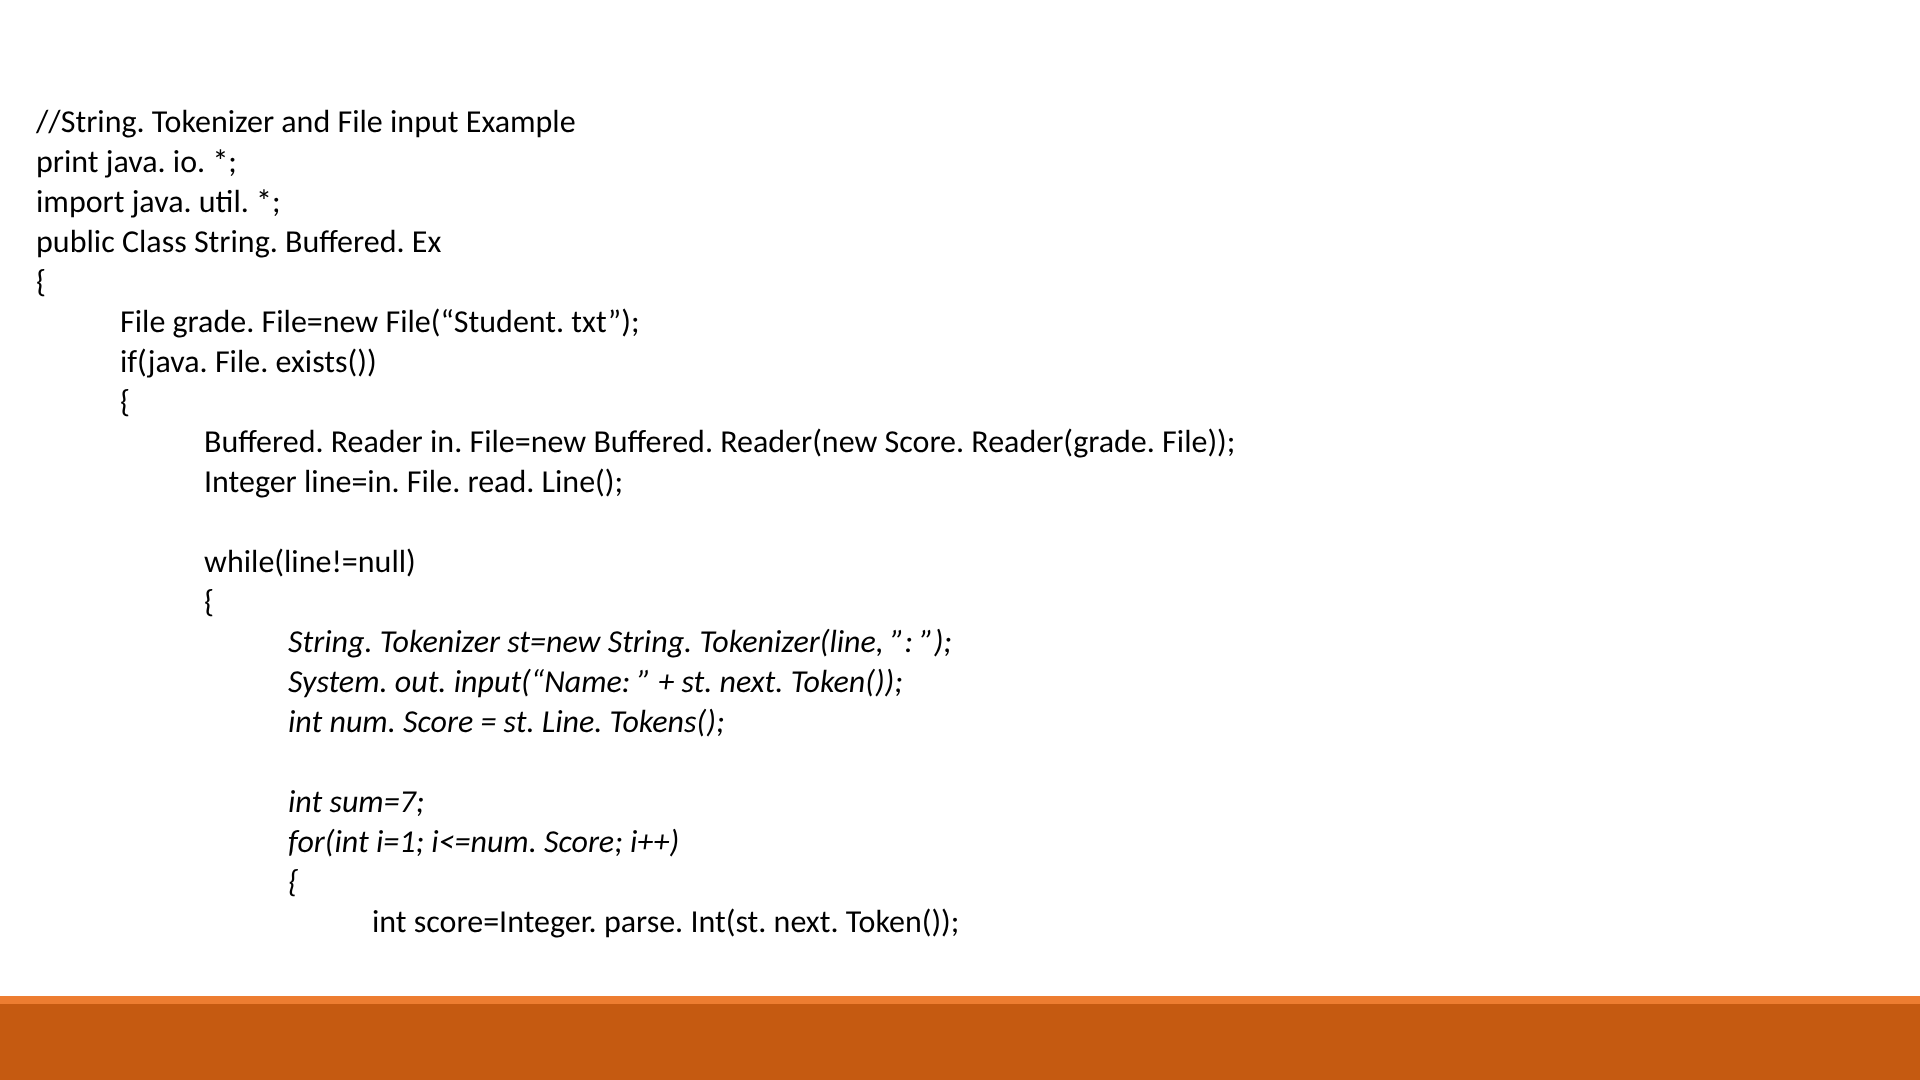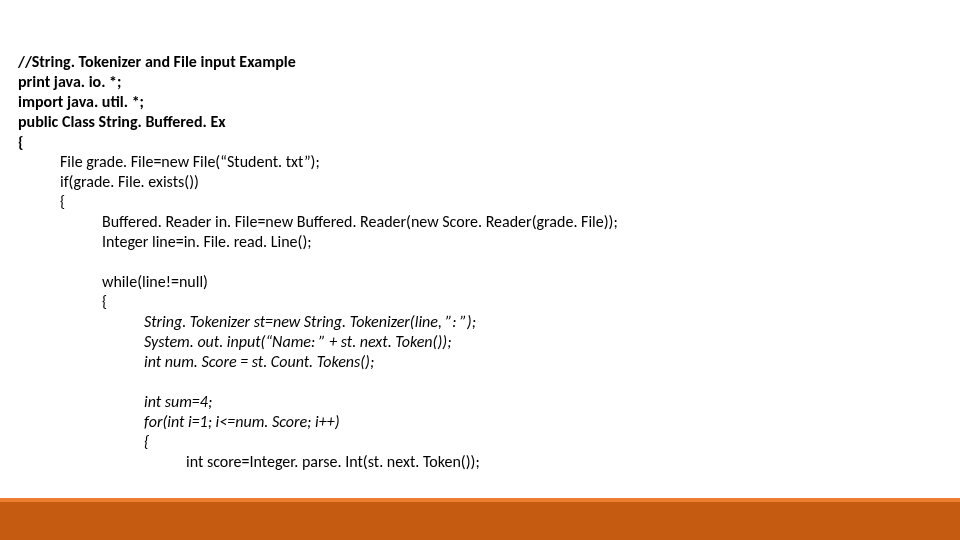--- a/index.html
+++ b/index.html
@@ -16,21 +16,21 @@
     height: 540px;
     padding: 32px 0 0 18px;
     position: relative;
   }
   .code {
     white-space: pre;
     line-height: 1.25;
     font-family: "Calibri", "Segoe UI", sans-serif;
     font-weight: 400;
   }
-  .code b, .bold { font-weight: 700; }
+  .code b, .bold { font-weight: 400; }
   .footer-bar {
     position: absolute;
     left: 0; right: 0; bottom: 0;
     height: 38px;
     background: #c55a11;
   }
   .footer-top {
     position: absolute;
     left: 0; right: 0; bottom: 38px;
     height: 4px;
@@ -45,31 +45,31 @@
 <body>
 
 <div class="slide">
 <div class="code">
 <b>//String. Tokenizer and File input Example</b>
 <b>print java. io. *;</b>
 <b>import java. util. *;</b>
 <b>public Class String. Buffered. Ex</b>
 <b>{</b>
 <span class="indent1"><span>File grade. File=new File(“Student. txt”);</span></span>
-<span class="indent1"><span>if(grade. File. exists())</span></span>
+<span class="indent1"><span>if(java. File. exists())</span></span>
 <span class="indent1"><span>{</span></span>
 <span class="indent2"><span>Buffered. Reader in. File=new Buffered. Reader(new Score. Reader(grade. File));</span></span>
 <span class="indent2"><span>Integer line=in. File. read. Line();</span></span>
 <span></span>
 <span class="indent2"><span>while(line!=null)</span></span>
 <span class="indent2"><span>{</span></span>
 <span class="indent3"><span>String. Tokenizer st=new String. Tokenizer(line, ”: ”);</span></span>
 <span class="indent3"><span>System. out. input(“Name: ” + st. next. Token());</span></span>
-<span class="indent3"><span>int num. Score = st. Count. Tokens();</span></span>
+<span class="indent3"><span>int num. Score = st. Line. Tokens();</span></span>
 <span></span>
-<span class="indent3"><span>int sum=4;</span></span>
+<span class="indent3"><span>int sum=7;</span></span>
 <span class="indent3"><span>for(int i=1; i&lt;=num. Score; i++)</span></span>
 <span class="indent3"><span>{</span></span>
 <span class="indent4"><span>int score=Integer. parse. Int(st. next. Token());</span></span>
 </div>
   <div class="footer-top"></div>
   <div class="footer-bar"></div>
 </div>
 
 </body></html>

